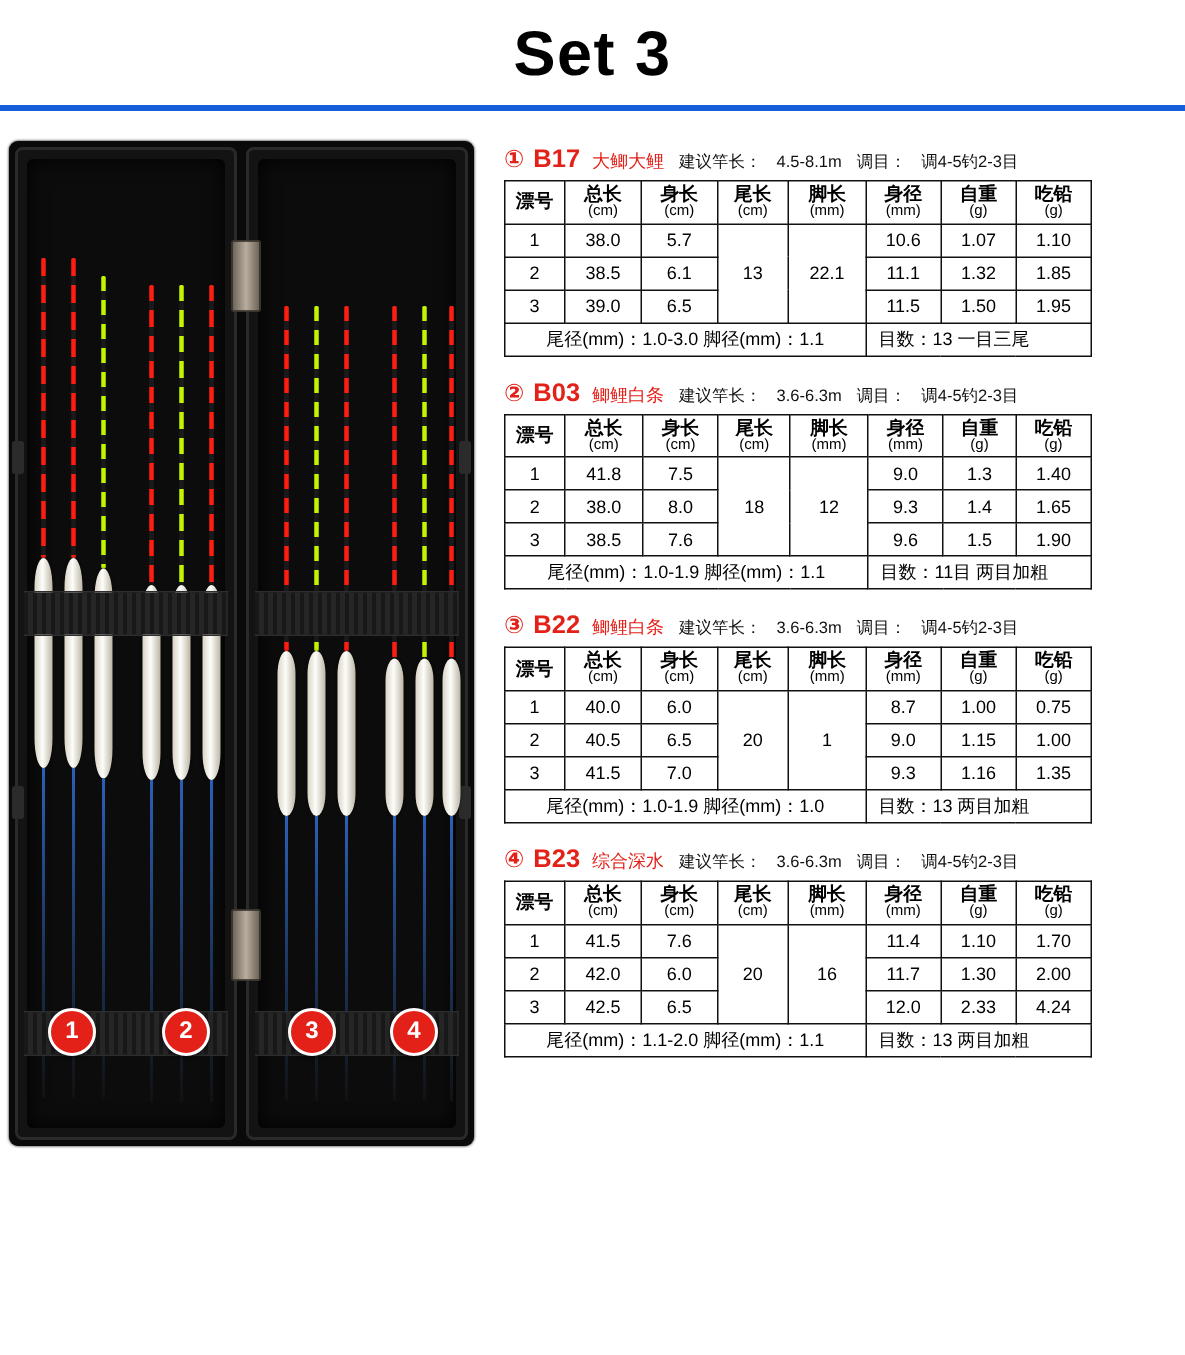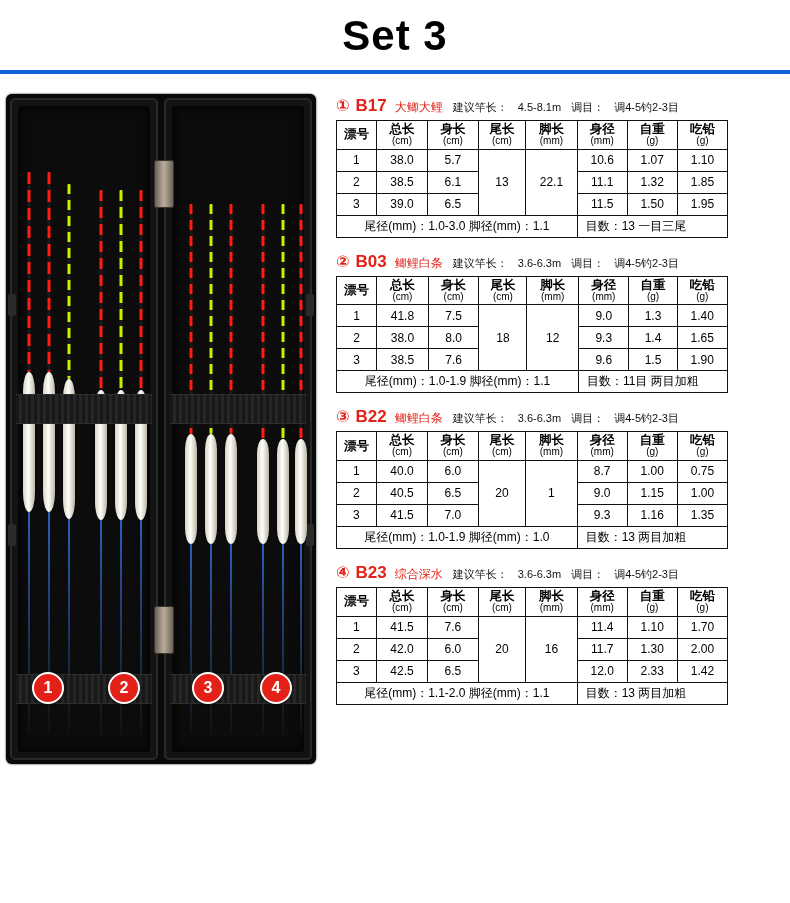--- a/index.html
+++ b/index.html
@@ -534,21 +534,21 @@
             <td>11.7</td>
             <td>1.30</td>
             <td>2.00</td>
           </tr>
           <tr>
             <td>3</td>
             <td>42.5</td>
             <td>6.5</td>
             <td>12.0</td>
             <td>2.33</td>
-            <td>1.42</td>
+            <td>4.24</td>
           </tr>
           <tr class="footrow">
             <td colspan="5">尾径(mm)：1.1-2.0  脚径(mm)：1.1</td>
             <td colspan="3" class="right">目数：13 两目加粗</td>
           </tr>
         </tbody>
       </table>
     </div>
 
   </div>

